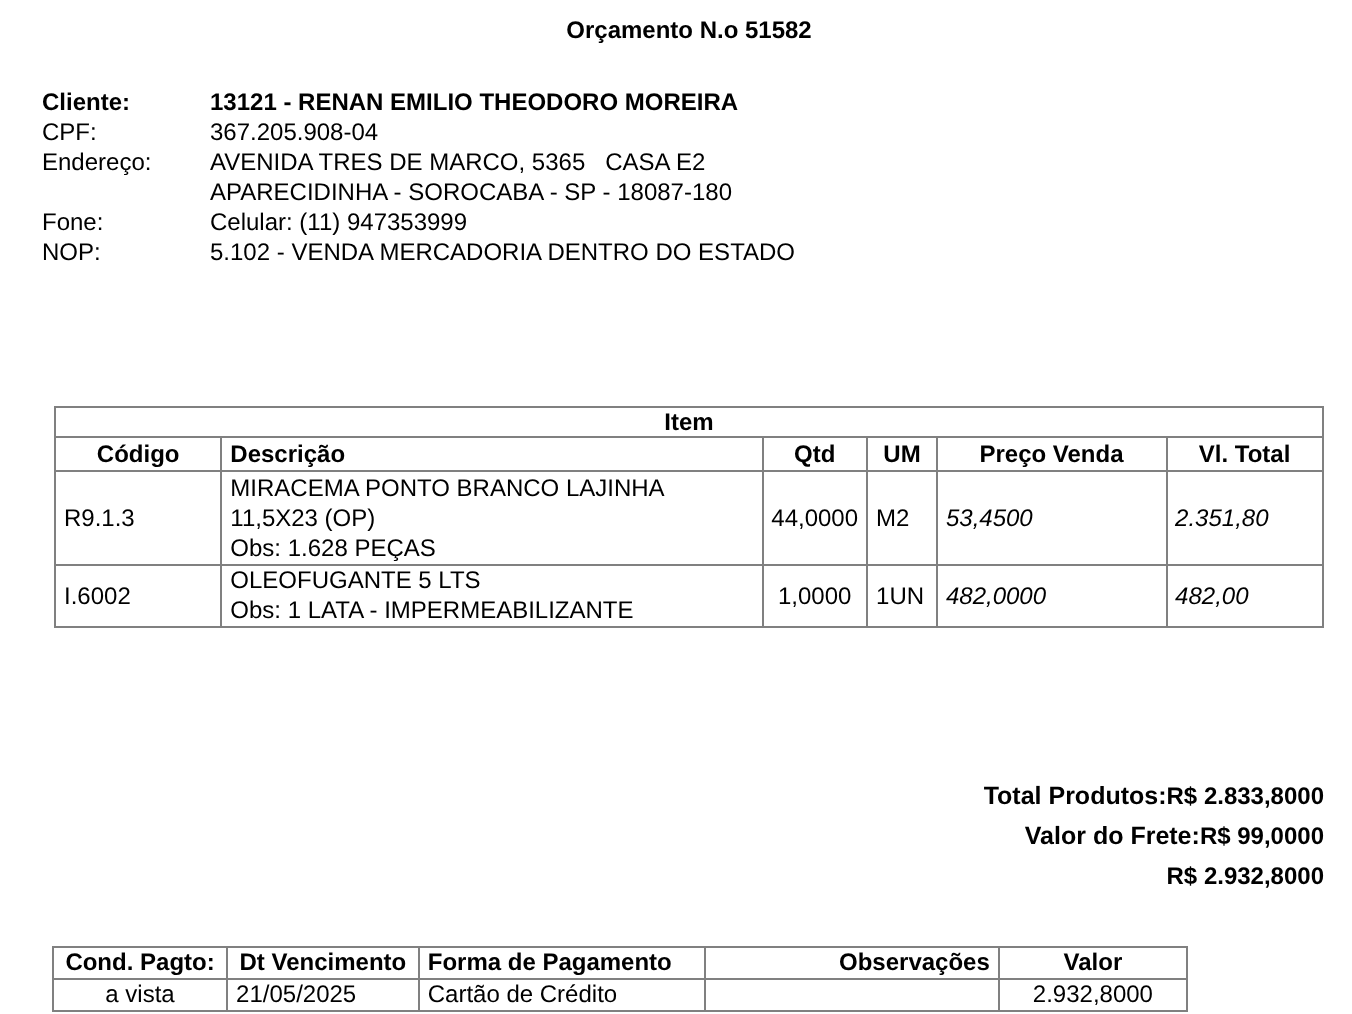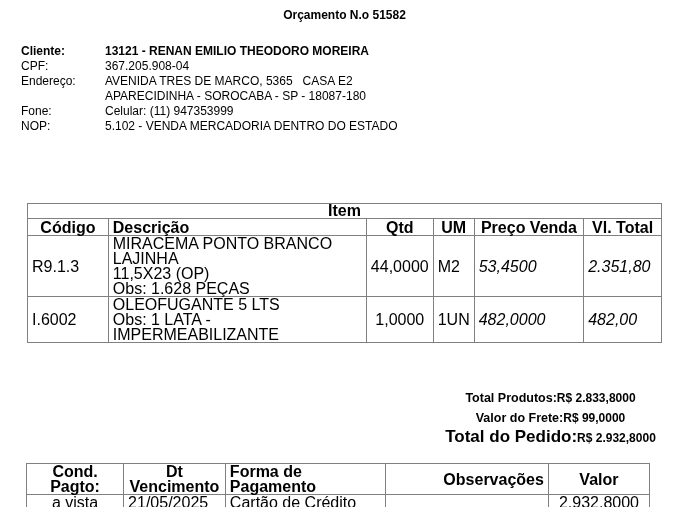--- a/index.html
+++ b/index.html
@@ -14,40 +14,40 @@
   .client {
     position: absolute; top: 44px; left: 21px;
     border-collapse: collapse;
   }
   .client td { padding: 0; height: 15px; line-height: 15px; vertical-align: top; white-space: pre; }
   .client td.lbl { width: 84px; }
   .client tr.bold td { font-weight: bold; }
 
   table.grid { border-collapse: collapse; position: absolute; }
   table.grid td, table.grid th {
-    border: 1px solid #808080; padding: 0 4px; font-size: 16px; line-height: 15px;
+    border: 1px solid #808080; padding: 0 4px; font-size: 12px; line-height: 15px;
   }
   table.grid th { font-weight: bold; text-align: center; }
 
   .items { top: 203px; left: 27px; width: 635px; }
   .items tr.r-item th { height: 14px; line-height: 14px; }
   .items tr.r-head th { height: 16px; }
   .items td { vertical-align: middle; }
   .num { text-align: left; font-style: italic; }
   .ctr { text-align: center; }
 
   .totals { position: absolute; left: 439px; top: 344px; width: 223px; }
-  .trow { display: flex; justify-content: center; align-items: baseline; height: 20px; }
+  .trow { display: flex; justify-content: flex-end; align-items: baseline; height: 20px; }
   .trow .tl { font-weight: bold; font-size: 12.5px; }
   .trow .tv { font-weight: bold; font-size: 12px; margin-top: 47px; }
   .trow.plain .tl { font-weight: normal; }
   .trow.big .tl { font-size: 17px; font-weight: bold; }
   .trow.big { height: 26px; }
 
-  .pay { top: 463px; left: 26px; width: 624px; }
+  .pay { top: 473px; left: 26px; width: 568px; }
   .pay th, .pay td { height: 15px; }
 </style>
 </head>
 <body>
 
 <div class="title">Orçamento N.o 51582</div>
 
 <table class="client">
   <tbody>
       <tr class="bold">
@@ -127,21 +127,20 @@
 <div class="totals">
   <div class="trow">
     <span class="tl">Total Produtos:</span>
     <span class="tv">R$ 2.833,8000</span>
   </div>
   <div class="trow">
     <span class="tl">Valor do Frete:</span>
     <span class="tv">R$ 99,0000</span>
   </div>
   <div class="trow big">
-    <span class="tl">Total do Pedido:</span>
     <span class="tv">R$ 2.932,8000</span>
   </div>
 </div>
 
 <table class="grid pay">
   <colgroup>
     <col style="width:100px">
       <col style="width:102px">
       <col style="width:165px">
     <col style="width:167px">

